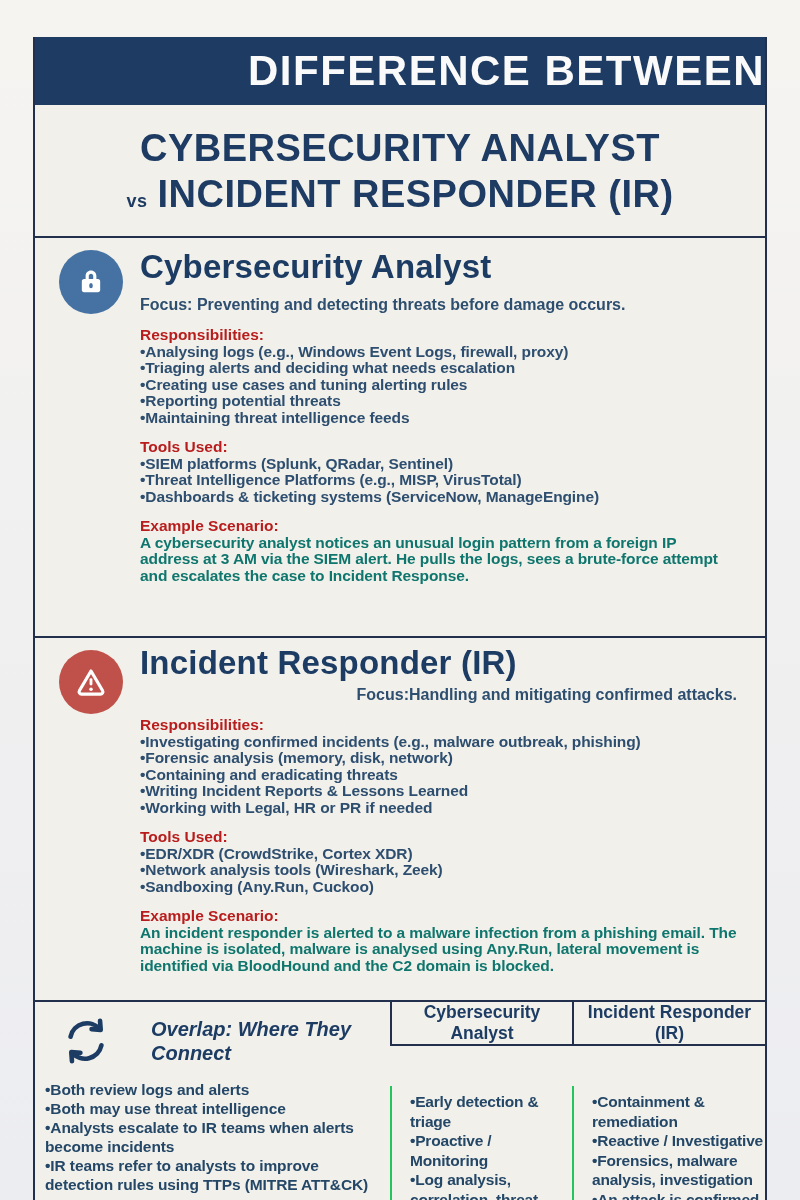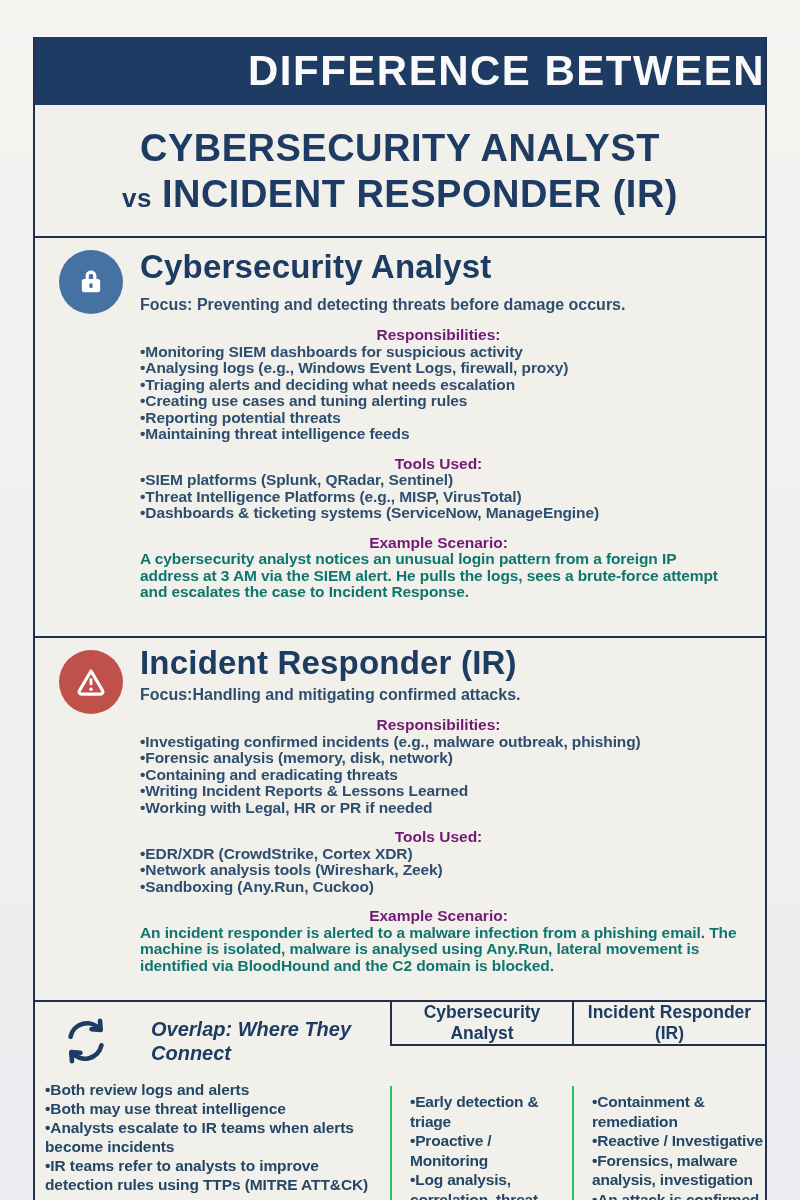--- a/index.html
+++ b/index.html
@@ -24,43 +24,43 @@
   .banner-text{
     color:#fafafa;font-size:42px;font-weight:bold;letter-spacing:1.5px;
     font-family:"Liberation Sans","DejaVu Sans",sans-serif;
   }
   
   .title-block{
     height:131px;box-sizing:border-box;padding-top:20px;
     text-align:center;color:#1e3c63;font-weight:bold;
   }
   .title-line{font-size:38px;line-height:46px;letter-spacing:0.5px;}
-  .vs{font-size:26px;margin-right:10px;}
+  .vs{font-size:18px;margin-right:10px;}
   
   .section{
     position:relative;box-sizing:border-box;border-top:2px solid #22304d;
   }
   .sec-analyst{height:400px;}
   .sec-ir{height:364px;}
   .sec-icon{
     position:absolute;left:24px;top:12px;width:64px;height:64px;border-radius:50%;
     display:flex;align-items:center;justify-content:center;
   }
   .sec-icon.blue{background:#4572a3;}
   .sec-icon.red{background:#c0514a;}
   .sec-content{margin-left:105px;margin-right:28px;}
   .sec-heading{
     color:#1d3c64;font-size:33px;font-weight:bold;letter-spacing:0.2px;
     padding-top:10px;line-height:38px;
   }
   .sec-ir .sec-heading{padding-top:6px;}
   .focus-line{color:#2e4e70;font-size:16px;font-weight:bold;margin-top:9px;line-height:19px;}
-  .sec-ir .focus-line{margin-top:3px;}
+  .sec-ir .focus-line{margin-top:3px;text-align:right;}
   .text-block{margin-top:13px;}
-  .blk-label{color:#701a75;font-size:15.5px;font-weight:bold;line-height:16.5px;text-align:center;}
+  .blk-label{color:#b91c1c;font-size:15.5px;font-weight:bold;line-height:16.5px;}
   .blk-list div, .li{
     color:#2e4e70;font-size:15.5px;font-weight:bold;line-height:16.5px;letter-spacing:-0.1px;
   }
   .scenario{color:#0f766e;font-size:15.5px;font-weight:bold;line-height:16.5px;letter-spacing:-0.1px;max-width:640px;}
   
   .bottom{
     display:flex;box-sizing:border-box;border-top:2px solid #22304d;height:186px;
   }
   .overlap-pane{width:355px;box-sizing:border-box;padding:10px 4px 0 10px;}
   .overlap-head{display:flex;align-items:center;}
@@ -110,21 +110,20 @@
           <path fill="#ffffff" d="M12 4.8c1.9 0 3.4 1.5 3.4 3.4v1.9h1c.8 0 1.4.6 1.4 1.4v5.6c0 .8-.6 1.4-1.4 1.4H7.6c-.8 0-1.4-.6-1.4-1.4v-5.6c0-.8.6-1.4 1.4-1.4h1V8.2c0-1.9 1.5-3.4 3.4-3.4zm0 2c-.8 0-1.4.6-1.4 1.4v1.9h2.8V8.2c0-.8-.6-1.4-1.4-1.4z"></path>
           <ellipse cx="12" cy="14.3" rx="1.15" ry="1.6" fill="#4572a3"></ellipse>
         </svg>
       </div>
       <div class="sec-content">
         <div class="sec-heading">Cybersecurity Analyst</div>
         <div class="focus-line">Focus: Preventing and detecting threats before damage occurs.</div>
         <div class="text-block">
           <div class="blk-label">Responsibilities:</div>
           <div class="blk-list">
-              <div class="li">•Monitoring SIEM dashboards for suspicious activity</div>
               <div class="li">•Analysing logs (e.g., Windows Event Logs, firewall, proxy)</div>
               <div class="li">•Triaging alerts and deciding what needs escalation</div>
               <div class="li">•Creating use cases and tuning alerting rules</div>
               <div class="li">•Reporting potential threats</div>
               <div class="li">•Maintaining threat intelligence feeds</div>
             </div>
         </div>
         <div class="text-block">
           <div class="blk-label">Tools Used:</div>
           <div class="blk-list">

